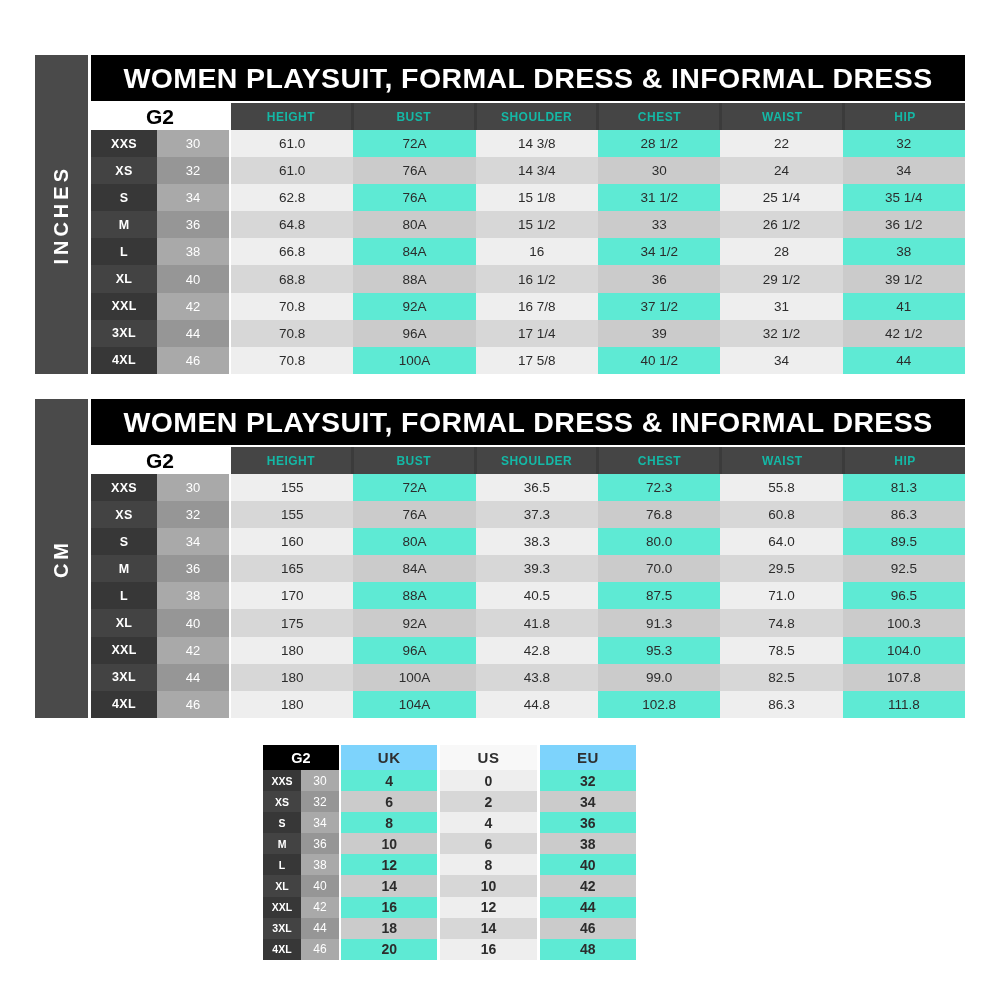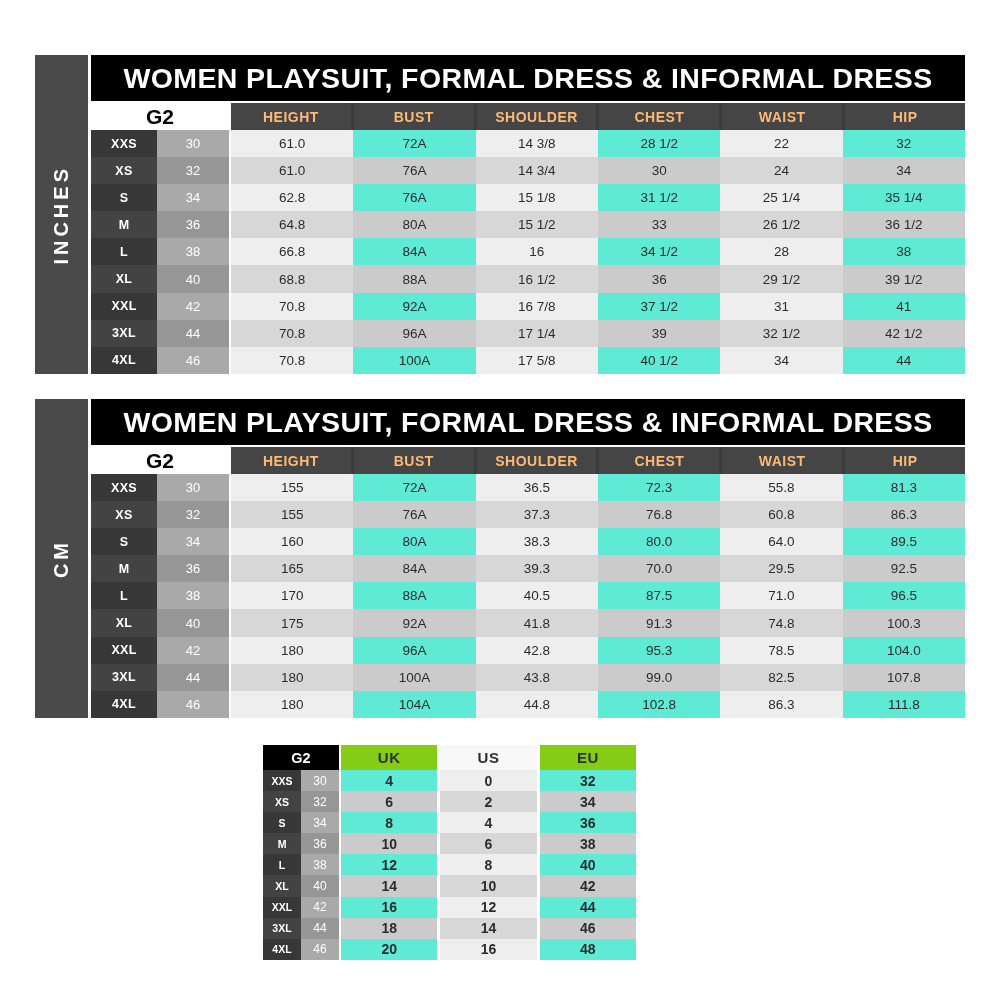--- a/index.html
+++ b/index.html
@@ -21,35 +21,35 @@
   }
   .hdr{display:flex;height:27px;}
   .g2cell{
     width:138px;background:#ffffff;color:#000000;
     display:flex;align-items:center;justify-content:center;
     font-size:21px;font-weight:700;
   }
   .hdrzone{display:flex;flex:1;margin-left:2px;min-width:0;}
   .hcell{
     flex:1;display:flex;align-items:center;justify-content:center;
-    color:#fdba74;font-size:14px;font-weight:700;letter-spacing:0.5px;
+    color:#14b8a6;font-size:12px;font-weight:700;letter-spacing:0.5px;
     background:#454545;box-sizing:border-box;
   }
   .main .hcell + .hcell{border-left:3px solid #3b3b3b;}
   .row{display:flex;}
   .main .row{height:27.1px;}
   .lcell{
     width:66px;display:flex;align-items:center;justify-content:center;
     color:#ffffff;font-size:12.5px;font-weight:600;letter-spacing:0.3px;
   }
   .ncell{
     width:72px;display:flex;align-items:center;justify-content:center;
     color:#ffffff;font-size:13px;font-weight:500;
   }
-  .dzone{flex:1;display:flex;margin-left:2px;min-width:0;}
+  .dzone{flex:1;display:flex;margin-left:2px;min-width:0;justify-content:flex-end;}
   .dcell{
     flex:1;display:flex;align-items:center;justify-content:center;
     color:#2c2c2c;font-size:13.5px;font-weight:500;
   }
   
   .lcell.r0{background:#373737;}
   .lcell.r1{background:#434343;}
   .ncell.r0{background:#a9a9a9;}
   .ncell.r1{background:#969696;}
   .dcell.r0.cL{background:#eeeeee;}
@@ -61,21 +61,21 @@
   .iside{width:102px;margin-right:0;}
   .iside span{
     display:block;text-align:center;font-size:11.5px;font-weight:600;
     letter-spacing:0.4px;line-height:1.35;padding:0 4px;
   }
   .intl .hdr{height:25px;}
   .intl .g2cell{width:76px;background:#000000;color:#ffffff;font-size:14.5px;}
   .intl .hdrzone{gap:3px;background:#ffffff;}
   .intl .hcell{color:#2f2f2f;font-size:15px;font-weight:700;border:none;}
   .intl .hcell.cL{background:#f8f8f8;}
-  .intl .hcell.cD{background:#84cc16;}
+  .intl .hcell.cD{background:#7dd3fc;}
   .intl .row{height:21.1px;}
   .intl .lcell{width:38px;font-size:10.5px;letter-spacing:0;}
   .intl .ncell{width:38px;font-size:12px;}
   .intl .dzone{gap:3px;background:#ffffff;}
   .intl .dcell{font-size:14px;font-weight:600;}
 </style>
 </head>
 <body>
 
 <div class="tbl main" style="top:55px;left:35px;">

